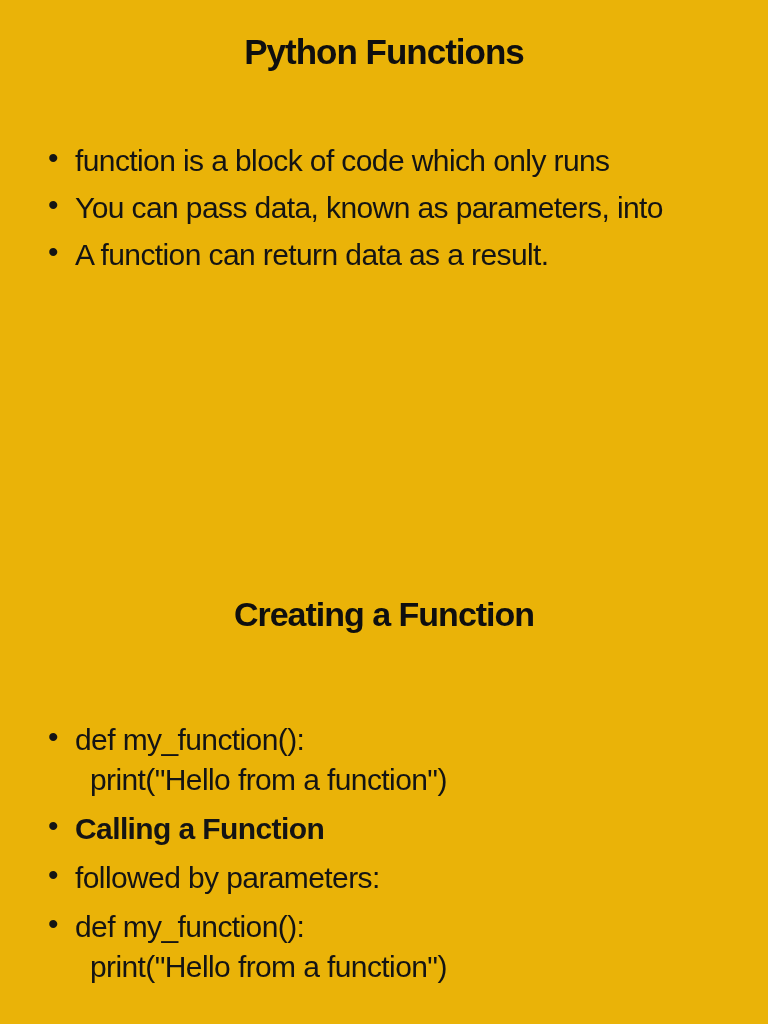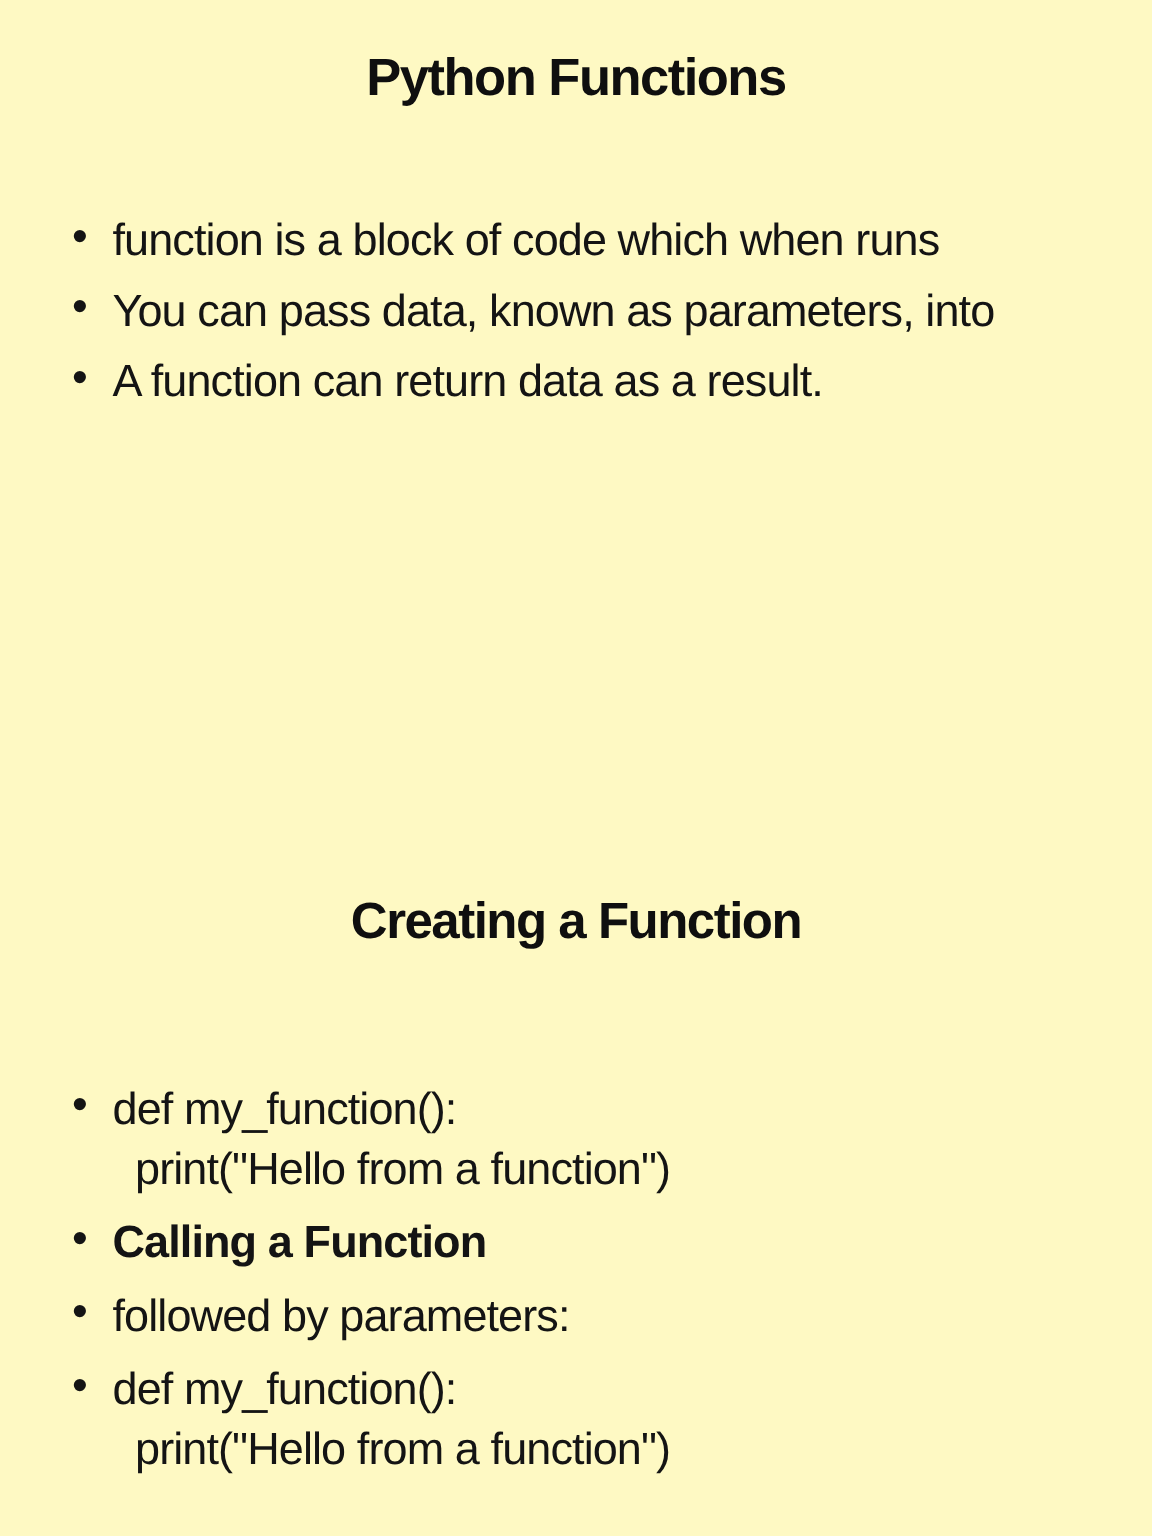--- a/index.html
+++ b/index.html
@@ -1,20 +1,20 @@
 <!DOCTYPE html>
 <html><head>
 <meta charset="utf-8">
 <style>
   html, body { margin: 0; padding: 0; background: #ffffff; }
   .page {
     position: relative;
     width: 768px;
     height: 1024px;
-    background: #fef9c3;
+    background: #eab308;
     overflow: hidden;
     font-family: "Liberation Sans", sans-serif;
     color: #141414;
   }
   .slide-title {
     position: absolute;
     left: 0;
     right: 0;
     margin: 0;
     text-align: center;
@@ -58,21 +58,21 @@
 </head>
 <body>
 
 <div class="page">
 
   <h1 class="slide-title title-1">Python Functions</h1>
 
   <ul class="bullets bullets-1">
     <li>
       <span class="dot">•</span>
-      <div class="line">function is a block of code which when runs</div>
+      <div class="line">function is a block of code which only runs</div>
     </li>
     <li>
       <span class="dot">•</span>
       <div class="line">You can pass data, known as parameters, into</div>
     </li>
     <li>
       <span class="dot">•</span>
       <div class="line">A function can return data as a result.</div>
     </li>
   </ul>

